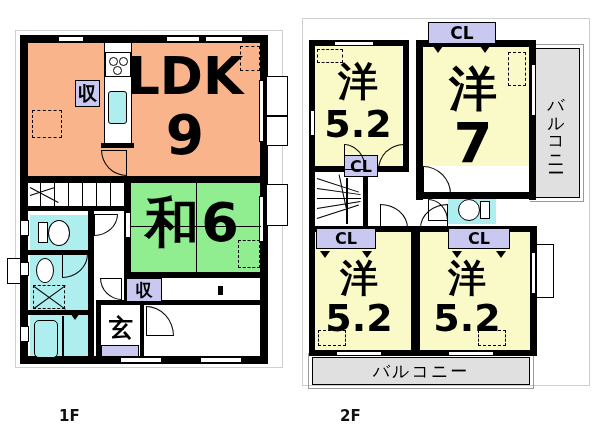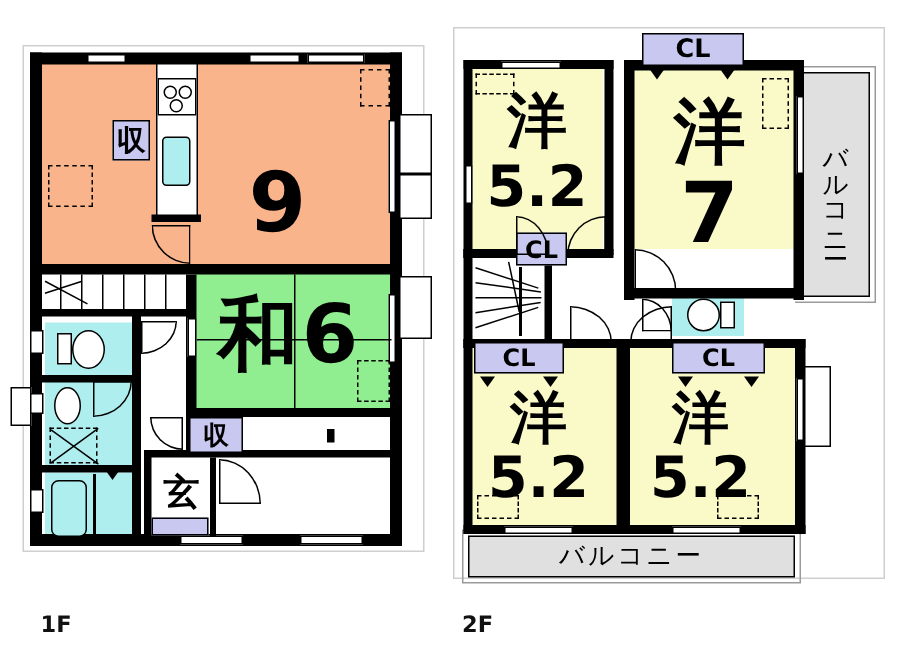--- a/index.html
+++ b/index.html
@@ -8,21 +8,21 @@
   .plan{position:absolute;}
   .wall{position:absolute;background:#000000;}
   .room{position:absolute;box-sizing:border-box;}
   .lbl{position:absolute;display:flex;align-items:center;justify-content:center;
        color:#000;font-weight:bold;line-height:1;text-align:center;}
   .thinbox{position:absolute;box-sizing:border-box;border:1px solid #000;background:#ffffff;}
   .fixture{position:absolute;box-sizing:border-box;border:1.4px solid #000;}
   .oval{border-radius:50%;}
   .dashed{position:absolute;box-sizing:border-box;border:1.2px dashed #000;}
   .win{position:absolute;box-sizing:border-box;border:1px solid #000;background:#fff;}
-  .floorlabel{position:absolute;font-size:15px;font-weight:bold;color:#111;}
+  .floorlabel{position:absolute;font-size:15px;font-weight:bold;color:#111;margin-left:32px;}
   .vtext{writing-mode:vertical-rl;text-orientation:upright;}
   .swing{position:absolute;box-sizing:border-box;border:1.3px solid #000;
          border-radius:0 0 0 100%;background:transparent;}
   .swing-br{border-radius:0 0 100% 0;}
   .swing-tl{border-radius:100% 0 0 0;}
   .swing-tr{border-radius:0 100% 0 0;}
   .clbox{position:absolute;box-sizing:border-box;border:1.4px solid #000;
          display:flex;align-items:center;justify-content:center;
          font-weight:bold;color:#000;}
   .arrowdn{position:absolute;width:0;height:0;border-left:5px solid transparent;
@@ -132,20 +132,23 @@
   <div class="wall" style="left:218px;top:286px;width:5px;height:9px;"></div>
 
   <div class="lbl" style="left:104px;top:312px;width:34px;height:32px;font-size:24px;">
     <span>玄</span>
   </div>
   <div class="room" style="left:101px;top:345px;width:38px;height:12px;background:#C8C8F0;border:1.3px solid #000;box-sizing:border-box;"></div>
   <div class="wall" style="left:140px;top:305px;width:4px;height:53px;"></div>
   <div class="swing swing-tr" style="left:146px;top:306px;width:28px;height:30px;"></div>
   <div class="swing" style="left:100px;top:278px;width:22px;height:22px;"></div>
 
+  <div class="lbl" style="left:130px;top:48px;width:110px;height:56px;font-size:52px;">
+    <span>LDK</span>
+  </div>
   <div class="lbl" style="left:140px;top:104px;width:90px;height:62px;font-size:55px;">
     <span>9</span>
   </div>
   <div class="lbl" style="left:142px;top:192px;width:60px;height:62px;font-size:54px;">
     <span>和</span>
   </div>
   <div class="lbl" style="left:198px;top:192px;width:44px;height:62px;font-size:54px;">
     <span>6</span>
   </div>
 

